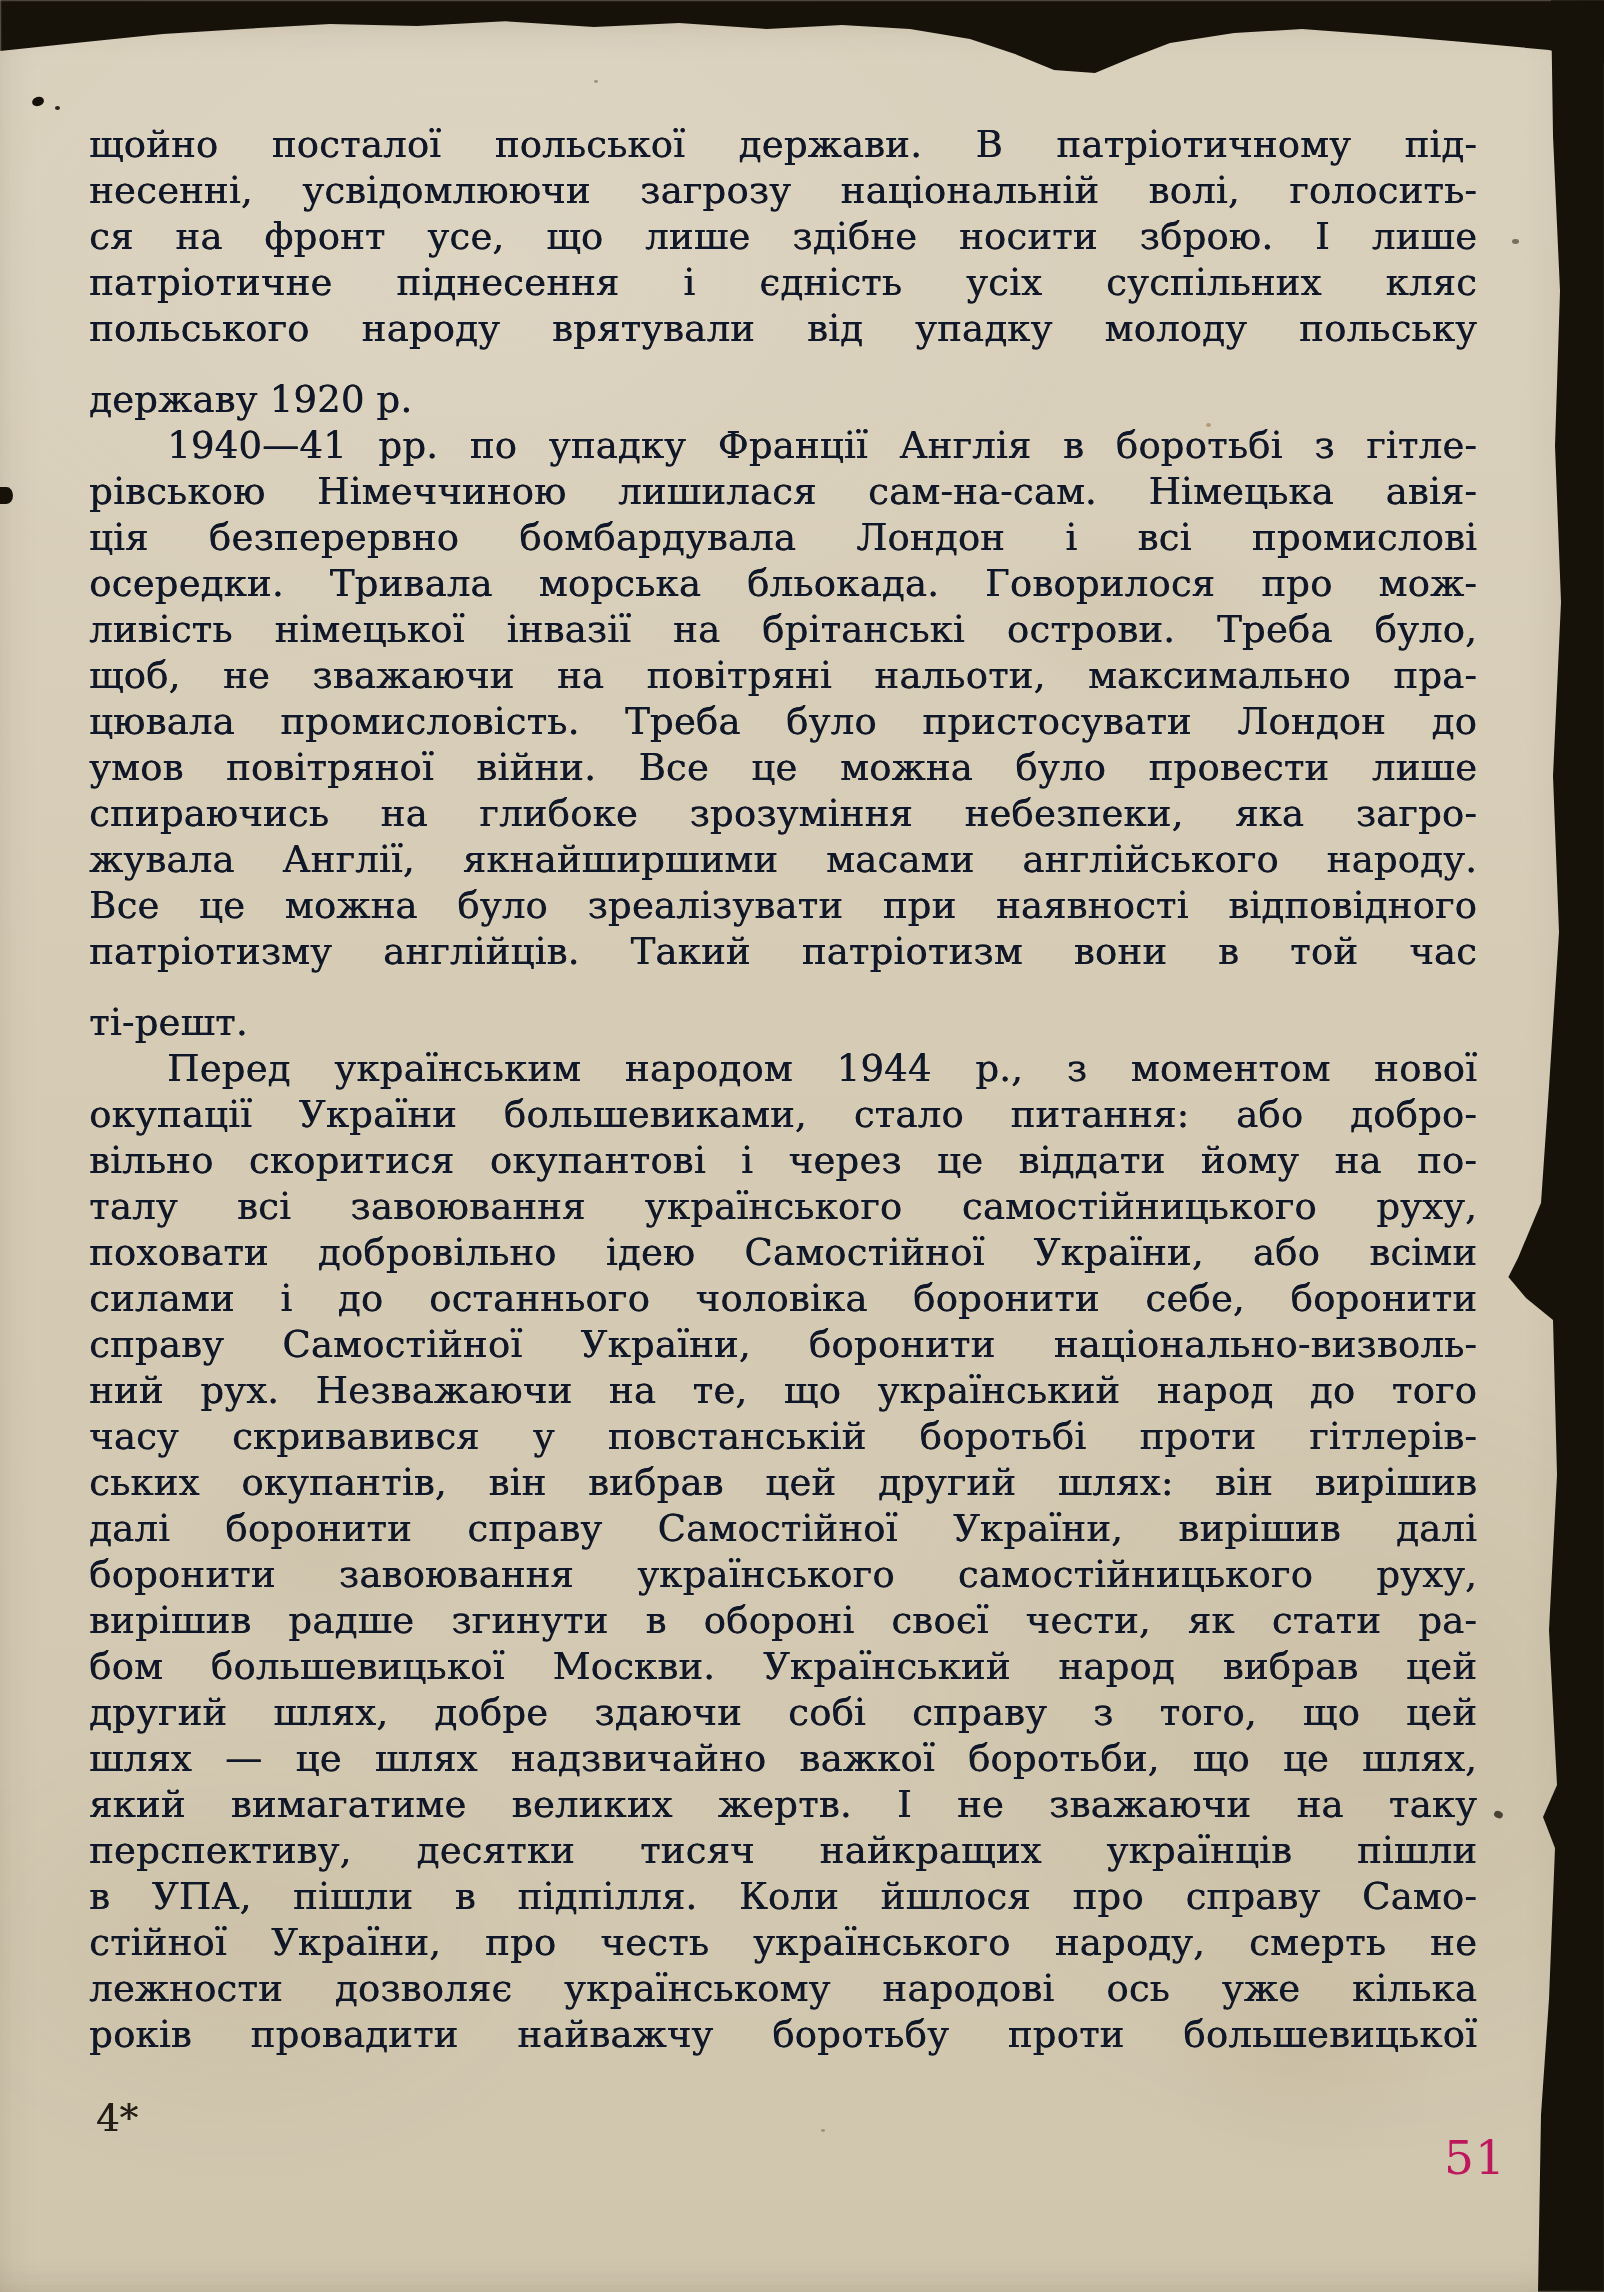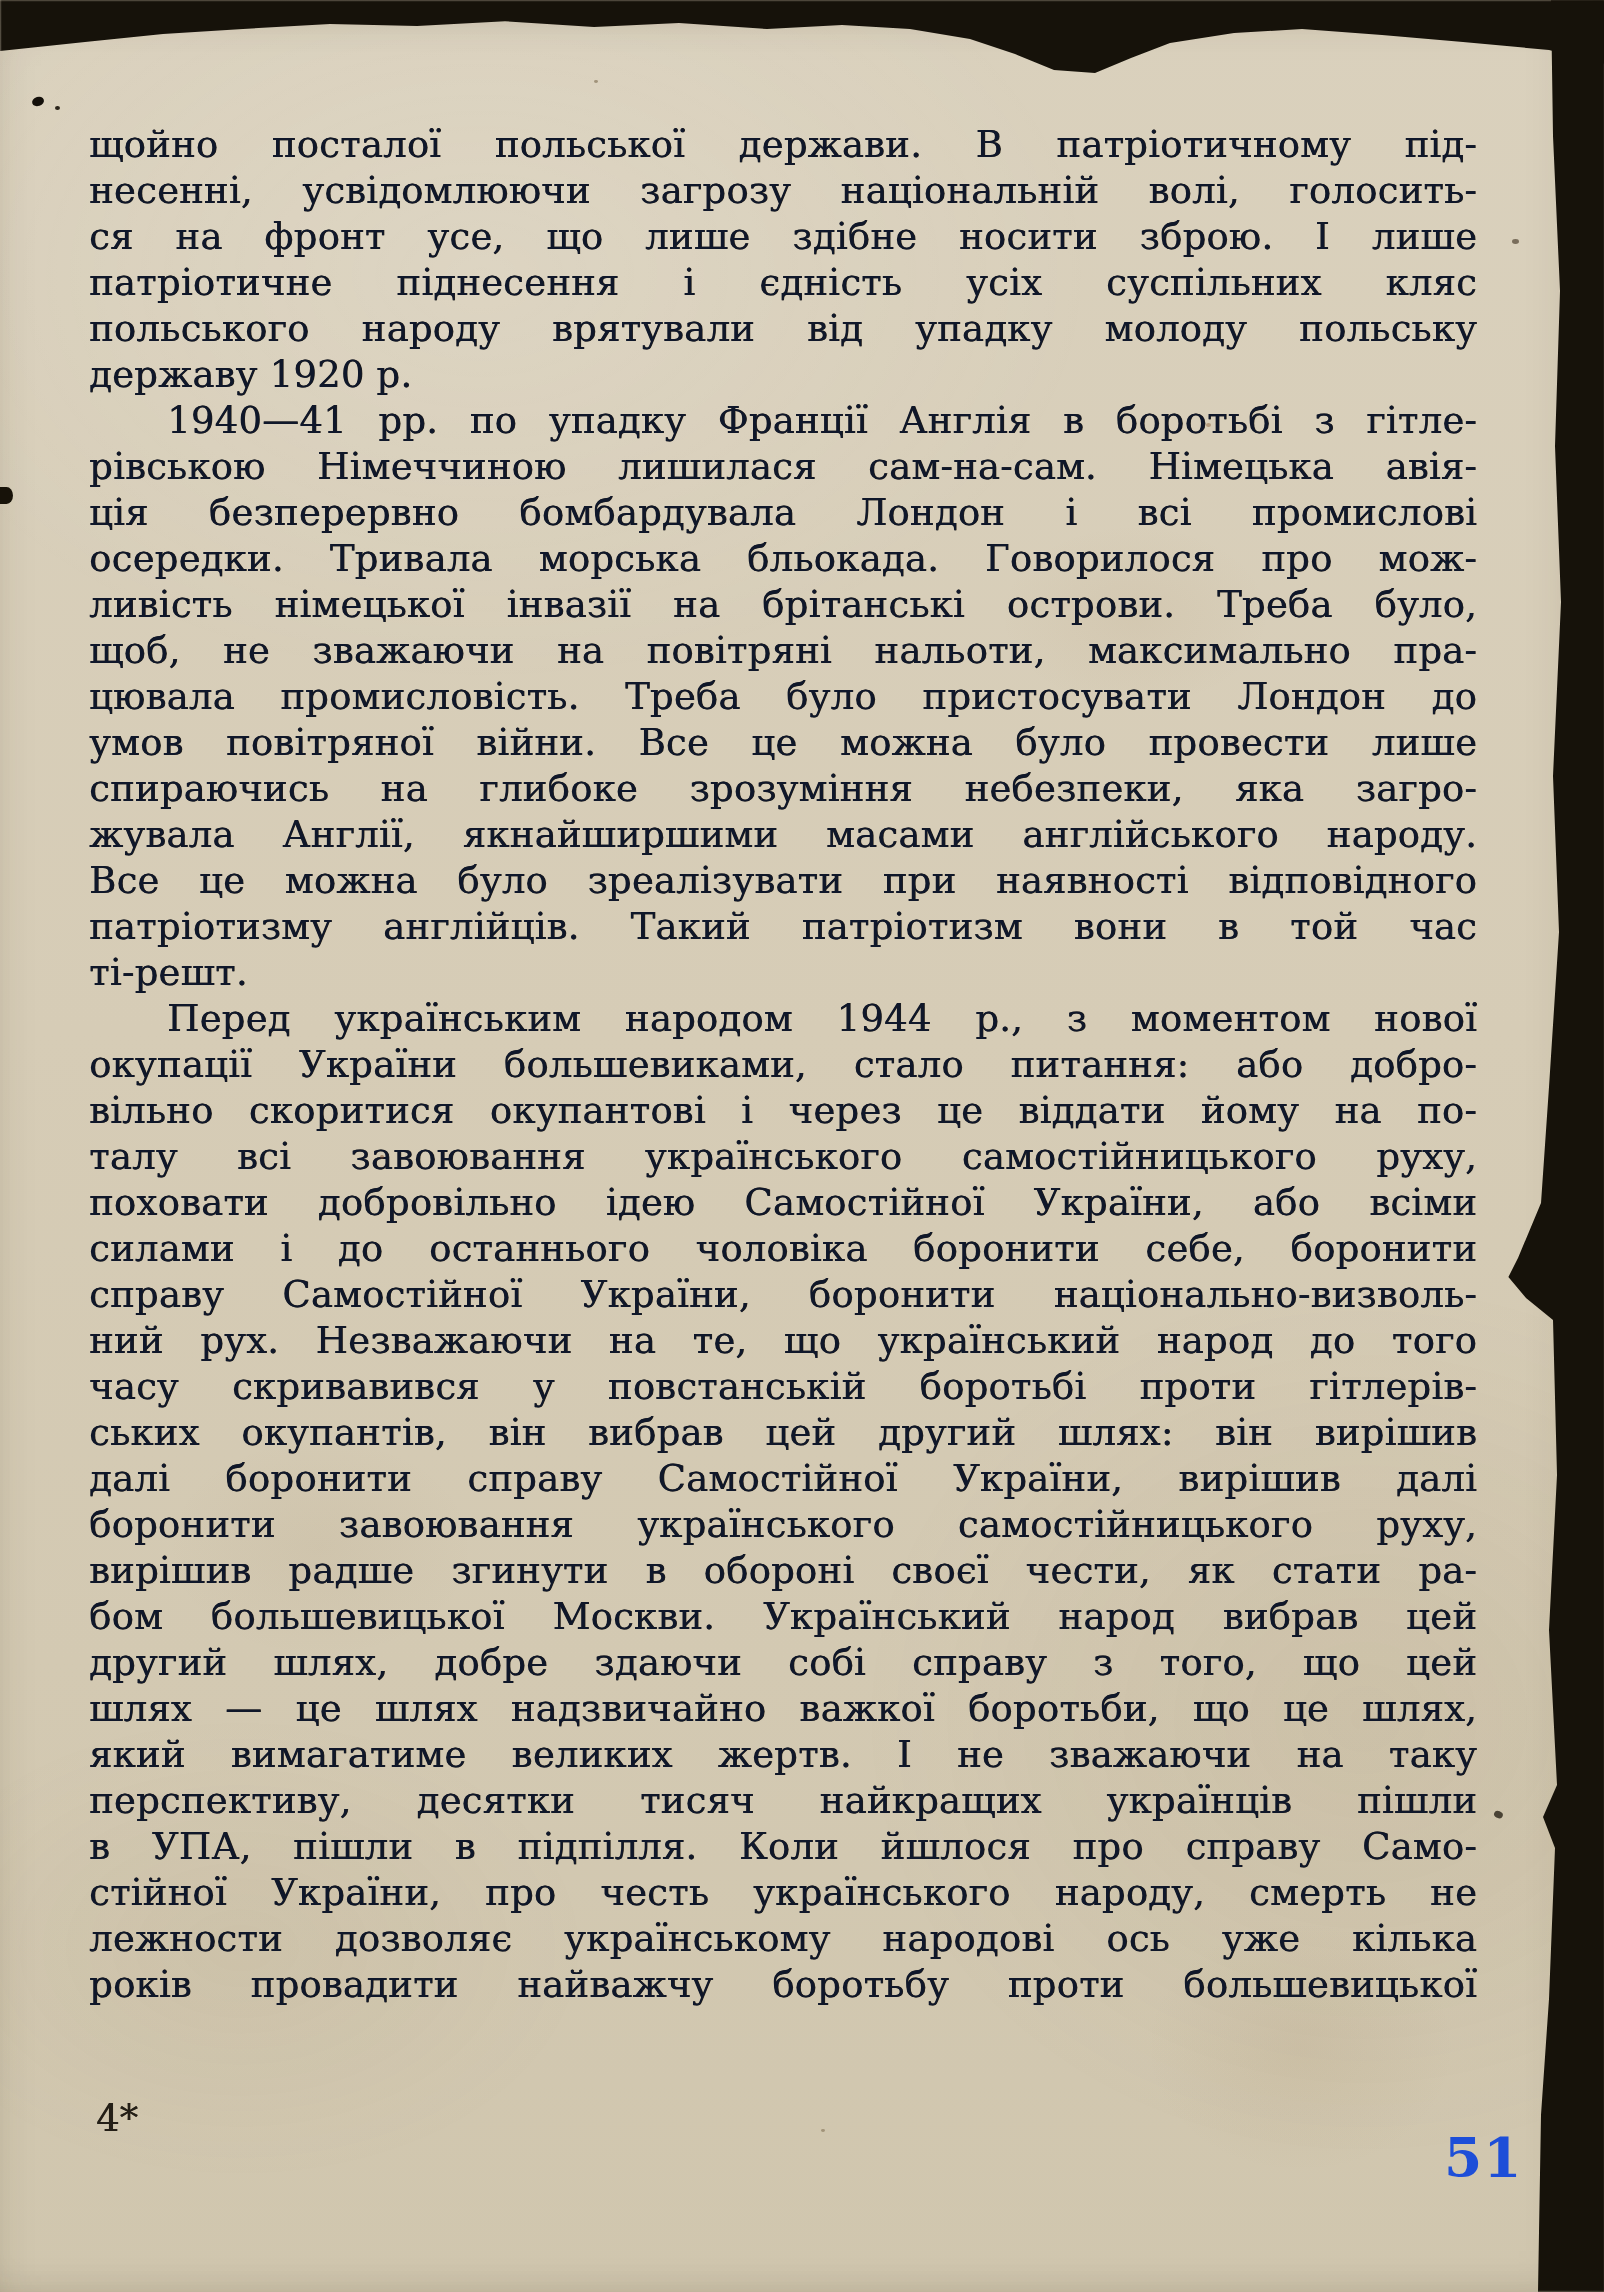--- a/index.html
+++ b/index.html
@@ -42,25 +42,25 @@
   .st2{left:165px;top:1436px;width:311px;height:223px;background:radial-gradient(closest-side,rgba(120,90,50,0.05),rgba(120,90,50,0));}
   .st3{left:1145px;top:1921px;width:311px;height:252px;background:radial-gradient(closest-side,rgba(130,95,45,0.07),rgba(130,95,45,0));}
   
   .textblock{position:absolute;left:89px;top:122px;width:1388px;}
   .line{
     height:46px;line-height:46px;font-size:37px;color:#0f172a;
     letter-spacing:0.2px;text-align:justify;overflow:hidden;
     text-shadow:0.5px 0 0 #2b2419;
   }
   .line::after{content:"";display:inline-block;width:100%;height:0;}
-  .line.nojust{text-align:left;}
+  .line.nojust{text-align:left;margin-top:25px;}
   .line.nojust::after{display:none;}
   .line.indent{text-indent:78px;}
   .sig{position:absolute;left:96px;top:2096px;font-size:37px;line-height:46px;color:#241f17;text-shadow:0.5px 0 0 #2b2419;}
-  .pagenum{position:absolute;left:1444px;top:2131px;font-size:55px;line-height:54px;font-weight:bold;color:#1d4ed8;letter-spacing:1px;}
+  .pagenum{position:absolute;left:1444px;top:2131px;font-size:47px;line-height:54px;font-weight:normal;color:#be185d;letter-spacing:1px;}
 </style>
 </head>
 <body>
 
 <div class="scan">
 
   <div class="stain st1"></div>
   <div class="stain st2"></div>
   <div class="stain st3"></div>
 

